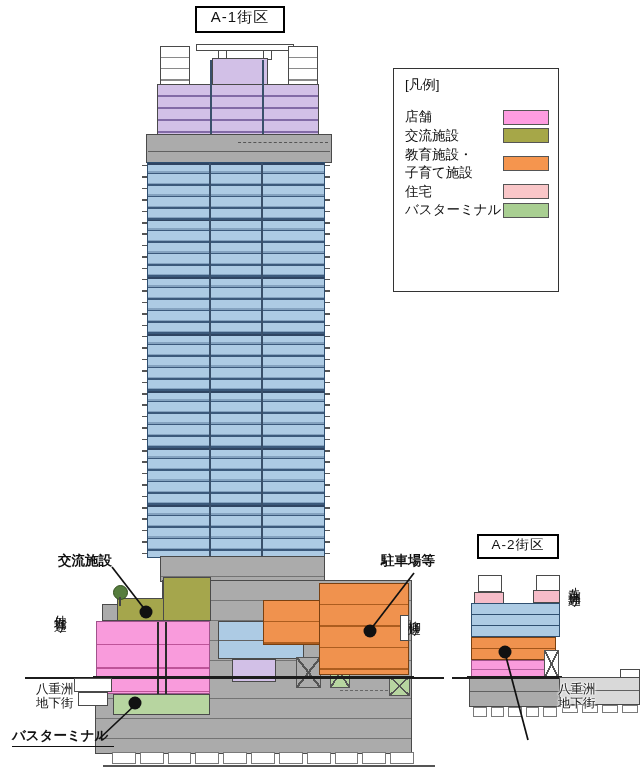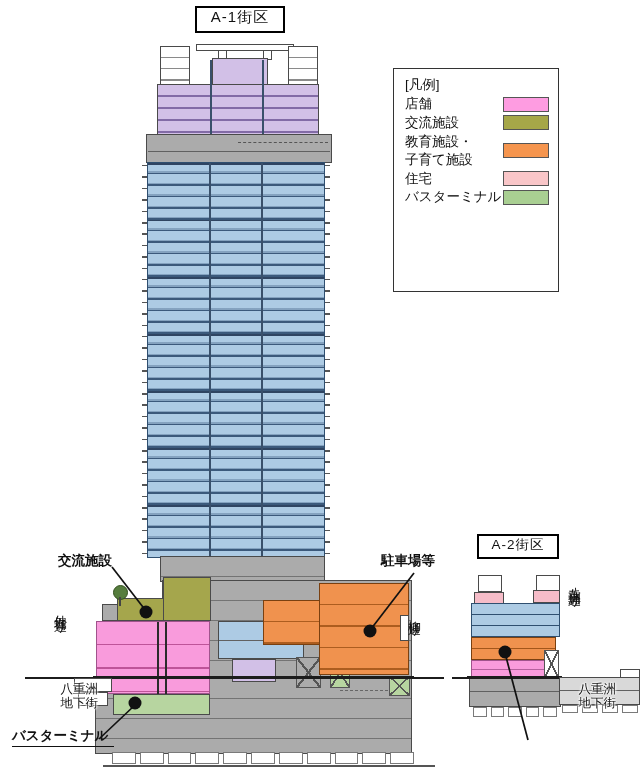--- a/index.html
+++ b/index.html
@@ -33,26 +33,26 @@
   .ticks{background-image:repeating-linear-gradient(to bottom, #555 0 1.5px, transparent 1.5px 11.4px);}
   .hl{position:absolute;background:#616161;height:1.2px;}
   .vl{position:absolute;background:#39506b;width:2px;}
   .vl-dark{position:absolute;background:#2b2b2b;width:2px;}
   
   .titlebox{position:absolute;box-sizing:border-box;border:2px solid #000;background:#fff;
             display:flex;align-items:flex-start;justify-content:center;font-size:15px;letter-spacing:1px;}
   .ann{position:absolute;font-weight:bold;font-size:13.5px;white-space:nowrap;}
   .ann-u{border-bottom:1.6px solid #111;padding-bottom:1px;}
   .street-v{position:absolute;writing-mode:vertical-rl;text-orientation:upright;font-size:13px;letter-spacing:2px;white-space:nowrap;}
-  .street-h{position:absolute;font-size:12.5px;line-height:1.15;white-space:pre-line;text-align:right;
-            text-shadow:0 0 2px #fff,0 0 2px #fff,0 0 3px #fff,0 0 3px #fff;margin-left:10px;}
+  .street-h{position:absolute;font-size:12.5px;line-height:1.15;white-space:pre-line;text-align:left;
+            text-shadow:0 0 2px #fff,0 0 2px #fff,0 0 3px #fff,0 0 3px #fff;}
   
   #legend{position:absolute;left:393px;top:68px;width:166px;height:224px;box-sizing:border-box;
           border:1.5px solid #333;background:#fff;padding:7px 9px 6px 11px;display:flex;flex-direction:column;}
-  #legend .lg-title{font-size:13.5px;margin-bottom:1px;}
+  #legend .lg-title{font-size:13.5px;margin-bottom:14px;}
   .lg-row{display:flex;align-items:center;font-size:13.5px;line-height:1.32;}
   .lg-row .lg-label{white-space:pre-line;}
   .lg-swatch{width:44px;height:13px;border:1px solid #555;margin-left:auto;flex:none;}
   .lg-s1{height:18.6px;}
   .lg-s2{height:37px;}
   
   .piles{position:absolute;display:flex;gap:4px;}
   .piles i{flex:1;background:#fff;border:1px solid #7a7a7a;}
   .tree-top{position:absolute;width:13px;height:13px;border-radius:50%;background:#567d3e;border:1px solid #33511f;}
   .tree-trunk{position:absolute;width:2px;height:9px;background:#444;}

